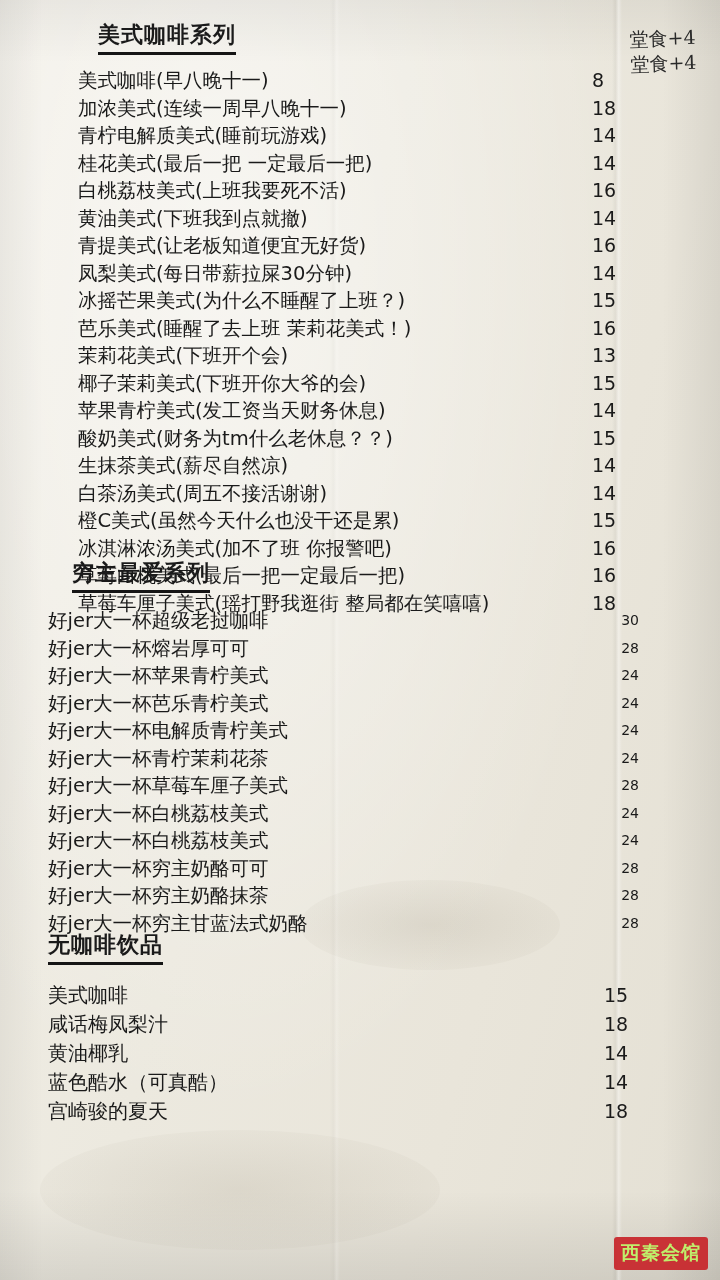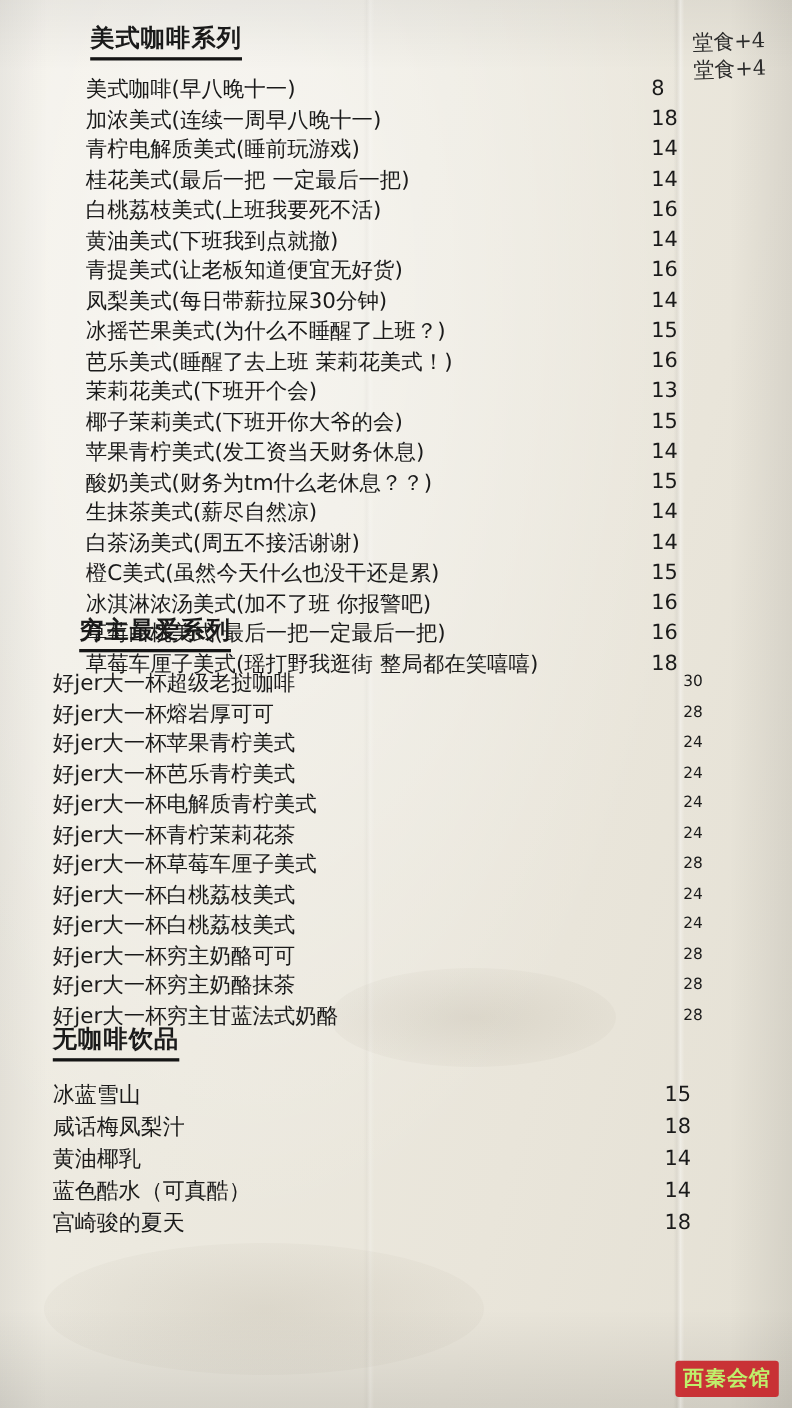--- a/index.html
+++ b/index.html
@@ -73,21 +73,21 @@
     font-size: 19.5px;
     line-height: 27.5px;
     white-space: nowrap;
   }
   .row .name {
     flex: 0 0 auto;
   }
 
   
   .sec1 { top: 20px; left: 60px; right: 40px; }
-  .sec1 .section-title { margin-left: 22px; }
+  .sec1 .section-title { margin-left: 38px; }
   .sec1 .items { margin-top: 12px; }
   .sec1 .row { padding-left: 18px; }
   .sec1 .row .price-col {
     position: absolute;
     left: 532px;
     width: 46px;
     font-size: 19px;
   }
   .sec1 .row { position: relative; }
 
@@ -301,21 +301,21 @@
           <span class="name">好jer大一杯穷主甘蓝法式奶酪</span>
           <span class="price-col">28</span>
         </div>
     </div>
   </div>
 
   <div class="section sec3">
     <div class="section-title">无咖啡饮品</div>
     <div class="items">
       <div class="row">
-          <span class="name">冰蓝雪山</span>
+          <span class="name">美式咖啡</span>
           <span class="price-col">15</span>
         </div>
       <div class="row">
           <span class="name">咸话梅凤梨汁</span>
           <span class="price-col">18</span>
         </div>
       <div class="row">
           <span class="name">黄油椰乳</span>
           <span class="price-col">14</span>
         </div>

